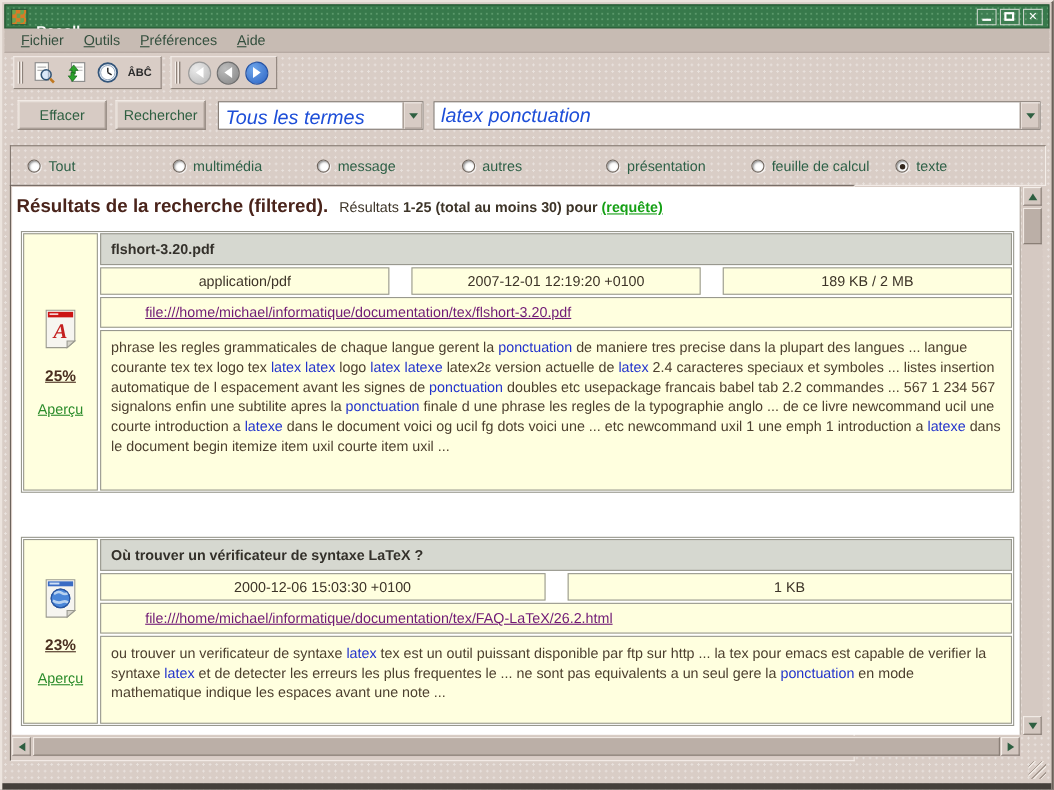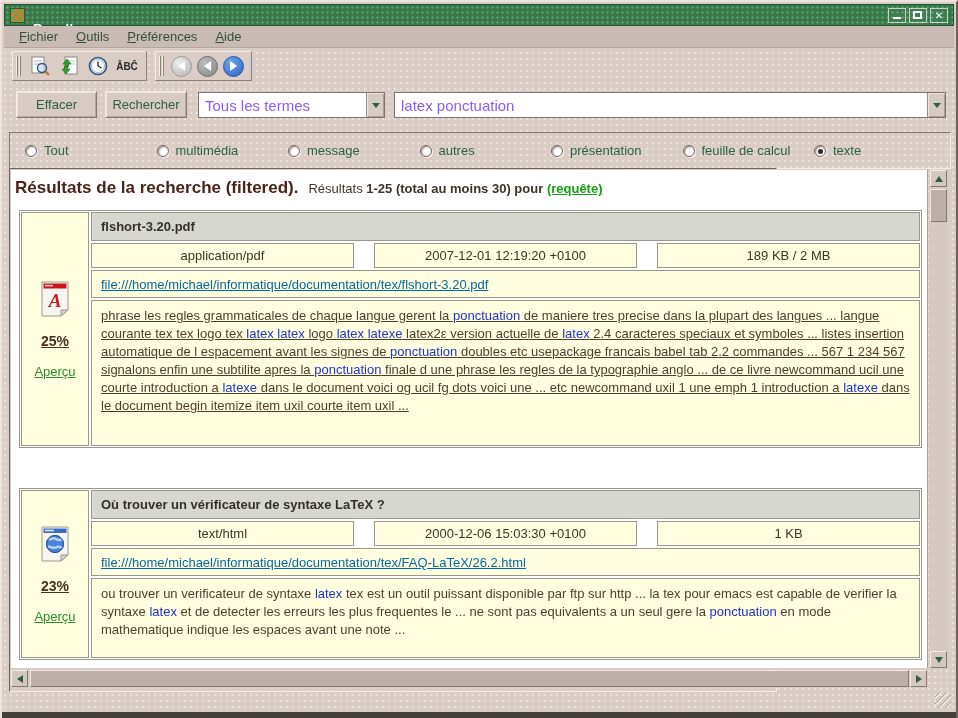--- a/index.html
+++ b/index.html
@@ -57,21 +57,21 @@
   .tri-r { width: 0; height: 0; border: 5px solid transparent; border-left: 7px solid #fff; margin-right: -5px; }
 
   
   .btn { position: absolute; height: 27px; background: #d7cbc4; font-size: 13px; color: #2e5f41;
     border-top: 1px solid #f4eee9; border-left: 1px solid #f4eee9;
     border-right: 1px solid #857a72; border-bottom: 1px solid #857a72;
     box-shadow: inset 1px 1px 0 #e9e1da, inset -1px -1px 0 #b3a79f;
     font-family: inherit; text-align: center; }
   .combo { position: absolute; height: 26px; background: #fff;
     border: 1px solid #7e746c; display: flex; }
-  .combo .val { flex: 1; padding: 4px 6px 0 6px; font-size: 15px; color: #8b5cf6; white-space: nowrap; overflow: hidden; }
+  .combo .val { flex: 1; padding: 4px 6px 0 6px; font-size: 18px; color: #1d4ed8; white-space: nowrap; overflow: hidden; font-style: italic; }
   .combo input.val { border: none; outline: none; font-family: inherit; background: transparent; padding-top: 0; }
   .arrowbtn { width: 18px; background: #d7cbc4; border-left: 1px solid #9a8f87;
     display: flex; align-items: center; justify-content: center;
     box-shadow: inset 1px 1px 0 #ece4de, inset -1px -1px 0 #a99d95; }
   .dtri { width: 0; height: 0; border: 4px solid transparent; border-top: 5px solid #2e5f41; margin-top: 4px; }
 
   
   .filterbar { position: absolute; left: 7px; top: 130px; width: 942px; height: 37px;
     border-top: 1px solid #857a72; border-left: 1px solid #857a72;
     border-bottom: 1px solid #f4eee9; border-right: 1px solid #f4eee9;
@@ -105,24 +105,24 @@
   .card + .card { margin-top: 40px; }
   .leftcell { width: 68px; flex: none; background: #ffffdf; border: 1px solid #98988e;
     display: flex; flex-direction: column; align-items: center; justify-content: center; gap: 15px; }
   .rightcol { flex: 1; display: flex; flex-direction: column; gap: 2px; min-width: 0; }
   .trow { background: #d6d8d0; border: 1px solid #98988e; font-weight: bold; font-size: 13px;
     color: #33302a; padding: 6px 9px; }
   .drow { display: flex; gap: 20px; }
   .dcell { flex: 1; background: #ffffdf; border: 1px solid #98988e; text-align: center;
     font-size: 13px; color: #3d3428; padding: 4px 2px; }
   .urow { background: #ffffdf; border: 1px solid #98988e; padding: 4px 9px; }
-  .ulink { color: #0369a1; text-decoration: underline; font-size: 13px; cursor: pointer; }
+  .ulink { color: #701a75; text-decoration: underline; font-size: 13px; cursor: pointer; margin-left: 31px; }
   .snip { background: #ffffdf; border: 1px solid #98988e; padding: 6px 9px;
     font-size: 13px; line-height: 18px; color: #4c3f2e; }
-  .snip0 { min-height: 146px; text-decoration: underline; }
+  .snip0 { min-height: 146px; }
   .snip1 { min-height: 80px; }
   .hl { color: #2233cc; }
   .pct { font-weight: bold; color: #4a2f20; font-size: 14px; text-decoration: underline; }
   .apercu { color: #2b8c2b; text-decoration: underline; font-size: 13px; cursor: pointer; }
 
   
   .vscroll { position: absolute; left: 919px; top: 1px; width: 19px; height: 498px; background: #d5c9c2; }
   .hscroll { position: absolute; left: 1px; top: 500px; width: 917px; height: 19px; background: #d5c9c2; }
   .sbtn { position: absolute; width: 17px; height: 17px; background: #d3c7c0;
     border-top: 1px solid #f4eee9; border-left: 1px solid #f4eee9;
@@ -309,21 +309,20 @@
                   <path d="M10 15 q4 -3 7 -1 q3 2 6 0 M9 21 q5 3 9 1 q3 -1 5 1" stroke="#b8d2f0" stroke-width="2.4" fill="none"></path>
                   <circle cx="16" cy="19" r="8.5" fill="none" stroke="#2a56a0"></circle>
                 </svg>
               </div>
               <div class="pct">23%</div>
               <a class="apercu">Aperçu</a>
             </div>
             <div class="rightcol">
               <div class="trow">Où trouver un vérificateur de syntaxe LaTeX ?</div>
               <div class="drow">
-                <div class="dcell">text/html</div>
                 <div class="dcell">2000-12-06 15:03:30 +0100</div>
                 <div class="dcell">1 KB</div>
               </div>
               <div class="urow"><a class="ulink">file:///home/michael/informatique/documentation/tex/FAQ-LaTeX/26.2.html</a></div>
               <div class="snip snip1"><span>ou trouver un verificateur de syntaxe </span><span class="hl">latex</span><span> tex est un outil puissant disponible par ftp sur http ... la tex pour emacs est capable de verifier la syntaxe </span><span class="hl">latex</span><span> et de detecter les erreurs les plus frequentes le ... ne sont pas equivalents a un seul gere la </span><span class="hl">ponctuation</span><span> en mode mathematique indique les espaces avant une note ...</span></div>
             </div>
           </div>
         </div>
     </div>
 

